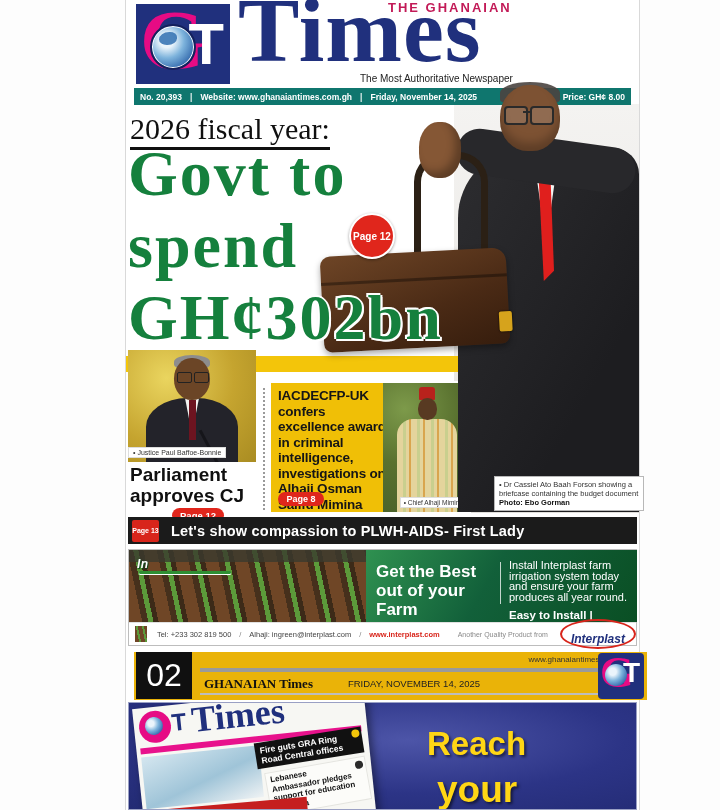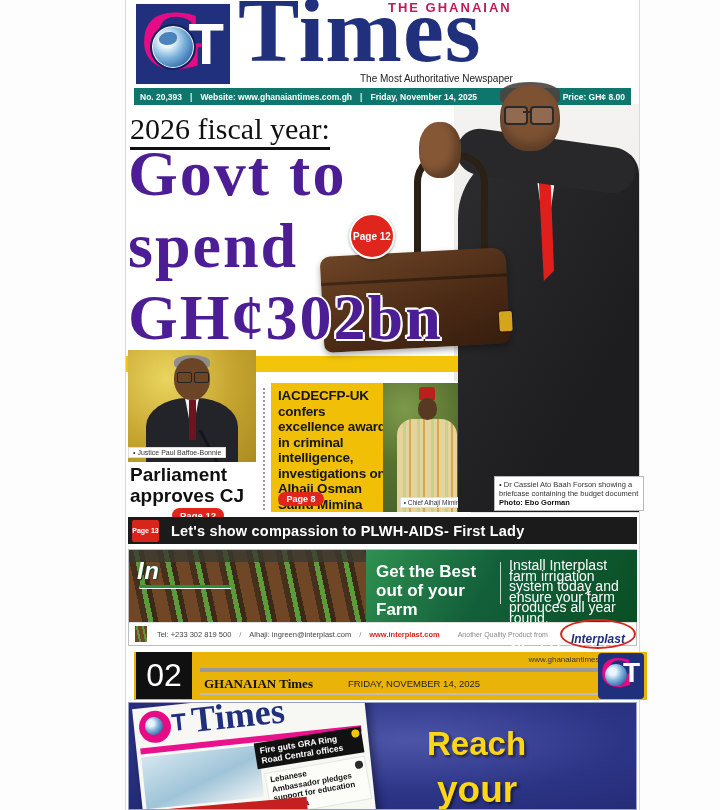--- a/index.html
+++ b/index.html
@@ -63,21 +63,21 @@
   .briefcase:after{content:"";position:absolute;left:0;top:26px;width:100%;height:3px;
         background:rgba(0,0,0,.35);}
   .bc-clasp{position:absolute;right:-3px;bottom:12px;width:13px;height:20px;background:#d6a31c;
         border-radius:2px;box-shadow:0 0 2px #000;}
 
   .lead-kicker{position:absolute;left:4px;top:112px;display:inline-block;z-index:4;
         font-family:"Liberation Serif",serif;font-size:30px;color:#101010;
         border-bottom:3px solid #101010;padding-bottom:1px;background:rgba(255,255,255,.6);}
   .lead-headline{position:absolute;left:2px;top:138px;z-index:4;
         font-family:"Liberation Serif",serif;font-weight:bold;font-size:64px;line-height:72px;
-        color:#4c1d95;letter-spacing:2px;
+        color:#15803d;letter-spacing:2px;
         text-shadow:2px 0 0 #fff,-2px 0 0 #fff,0 2px 0 #fff,0 -2px 0 #fff,2px 2px 0 #fff,-2px -2px 0 #fff;}
   .page-circle{position:absolute;left:223px;top:213px;width:42px;height:42px;border-radius:50%;
         background:#e0261c;border:2px solid #fff;color:#fff;font-weight:bold;font-size:10px;
         line-height:11px;display:flex;align-items:center;justify-content:center;text-align:center;
         z-index:5;box-shadow:0 1px 3px rgba(0,0,0,.4);}
   .lead-cap{position:absolute;left:368px;top:476px;width:140px;background:#fff;
         border:1px solid #b8b8b8;padding:3px 4px;font-size:7.5px;line-height:9px;color:#333;z-index:6;}
   .lead-cap b{color:#111;}
 
   
@@ -137,31 +137,31 @@
         justify-content:center;text-align:center;flex-direction:column;}
   .tk-text{margin-left:12px;color:#fff;font-weight:bold;font-size:14.5px;letter-spacing:.2px;}
 
   
   .adg{position:absolute;left:2px;top:549px;width:509px;height:97px;background:#fff;
         border:1px solid #bdbdbd;box-sizing:border-box;z-index:4;}
   .adg-photo{position:absolute;left:0;top:0;width:237px;height:72px;overflow:hidden;
         background:repeating-linear-gradient(78deg,#6f4626 0 13px,#46301c 13px 19px,#5c9a3a 19px 24px,#3c2a18 24px 29px);}
   .adg-photo:before{content:"";position:absolute;left:0;top:0;width:100%;height:12px;
         background:#3a3a2e;opacity:.8;}
-  .ingreen{position:absolute;left:8px;top:7px;font-style:italic;font-weight:bold;font-size:24px;
+  .ingreen{position:absolute;left:8px;top:7px;font-style:italic;font-weight:bold;font-size:12px;
         letter-spacing:.5px;}
   .ingreen .p1{color:#ffffff;text-shadow:0 0 2px #14471c,1px 1px 0 #14471c;}
   .ingreen:after{content:"";position:absolute;left:2px;bottom:-3px;width:92px;height:3px;
         background:#2e8f33;border-radius:2px;box-shadow:0 1px 0 #fff;}
   .adg-panel{position:absolute;left:237px;top:0;width:271px;height:72px;color:#fff;
         background:linear-gradient(120deg,#2f9150 0%,#12603a 45%,#0a4f24 100%);display:flex;}
   .adg-head{width:118px;padding:12px 6px 0 10px;font-weight:bold;font-size:17px;line-height:19px;}
   .adg-vr{width:1px;height:42px;background:rgba(255,255,255,.75);margin-top:12px;}
   .adg-copy{flex:1;padding:10px 8px 0 8px;}
-  .adg-body{font-size:14px;line-height:10.5px;}
+  .adg-body{font-size:11px;line-height:10.5px;}
   .adg-feat{margin-top:7px;font-weight:bold;font-size:11.5px;}
   .adg-strip{position:absolute;left:0;top:72px;width:507px;height:23px;background:#fff;
         border-top:1px solid #e0e0e0;display:flex;align-items:center;font-size:7.5px;color:#444;
         padding-left:6px;box-sizing:border-box;justify-content:space-between;}
   .adg-strip .stub{width:12px;height:16px;margin-right:6px;
         background:repeating-linear-gradient(78deg,#6f4626 0 4px,#5c9a3a 4px 6px);}
   .adg-strip .s{margin:0 4px;color:#888;}
   .adg-web{color:#d8251b;font-weight:bold;}
   .adg-tag{margin-left:14px;color:#8a8a8a;font-size:7px;}
   .interplast{margin-left:8px;font-style:italic;font-weight:bold;font-size:12px;color:#20307d;

